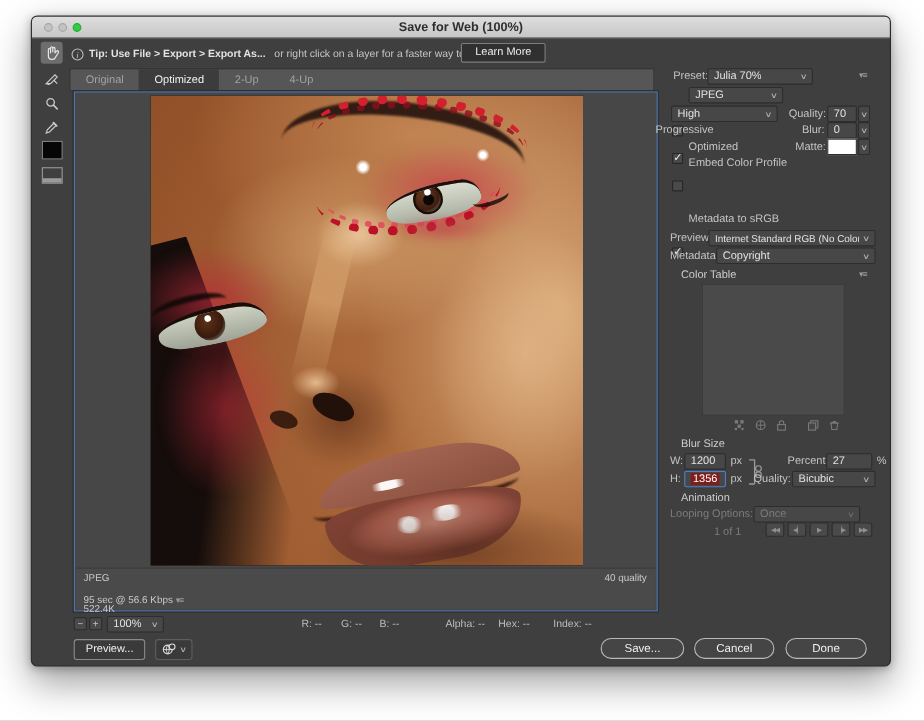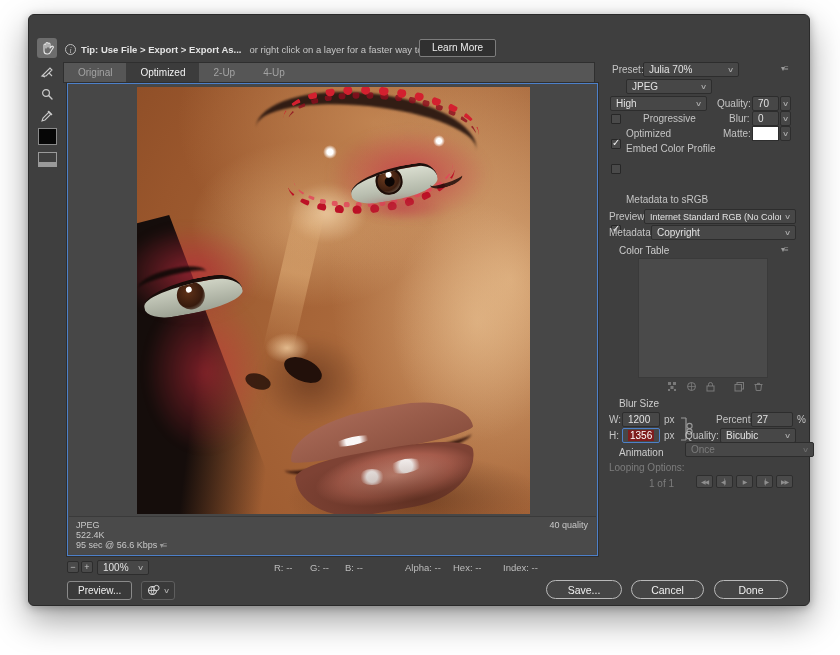--- a/index.html
+++ b/index.html
@@ -160,20 +160,26 @@
   .gloss{border-radius:50%;background:radial-gradient(circle,rgba(255,255,255,.95) 0 35%,rgba(255,255,255,0) 75%);}
   #jawshade{left:150px;bottom:-30px;width:260px;height:90px;border-radius:50%;
     background:radial-gradient(closest-side,rgba(60,28,14,.45),rgba(60,28,14,0));}
 </style>
 </head>
 <body>
 
 <div id="stage">
 <div id="dialog" class="abs">
 
+  <div id="titlebar" class="abs">
+    <span class="light gray" style="left:11px"></span>
+    <span class="light gray" style="left:24px"></span>
+    <span class="light green" style="left:37px"></span>
+    <span class="title">Save for Web (100%)</span>
+  </div>
 
   <div class="abs" id="info-icon" style="left:36px;top:29px">i</div>
   <div class="abs tip-text" style="left:52px;top:29px">
     <b>Tip: Use File &gt; Export &gt; Export As...</b>
     <span>&nbsp;</span>
     <span>or right click on a layer for a faster way to export assets</span>
   </div>
   <div class="abs" id="learnmore" style="left:390px;top:24px">Learn More</div>
 
   <div class="abs tool sel" style="left:8px;top:23px">
@@ -250,21 +256,21 @@
       <div class="abs" id="teeth"></div>
       <div class="abs" id="lowerlip"></div>
       <div class="abs gloss" style="left:222px;top:382px;width:26px;height:16px"></div>
       <div class="abs gloss" style="left:252px;top:372px;width:34px;height:14px;transform:rotate(-10deg)"></div>
       <div class="abs gloss" style="left:196px;top:350px;width:40px;height:8px;transform:rotate(-12deg)"></div>
       <div class="abs" id="jawshade"></div>
     </div>
 
     <div class="abs" id="status">
       <span class="ln" style="top:3px">JPEG</span>
-      <span class="ln" style="top:13px">522.4K</span>
+      <span class="ln" style="top:31px">522.4K</span>
       <span class="ln" style="top:23px">
         <span>95 sec @ 56.6 Kbps</span>
         <span class="pmenu">▾≡</span>
       </span>
       <span id="q70">40 quality</span>
     </div>
   </div>
 
   <div class="abs sqbtn" style="left:38px;top:546px">−</div>
   <div class="abs sqbtn" style="left:52px;top:546px">+</div>
@@ -308,21 +314,21 @@
     <span class="val">High</span>
     <span class="chev">∨</span>
   </div>
   <span class="abs lbl" style="left:688px;top:83px">Quality:</span>
   <div class="abs field" style="left:723px;top:81px;width:27px">70</div>
   <div class="abs ddbtn" style="left:751px;top:81px">
         <span class="chev">∨</span>
       </div>
 
   <div class="abs chk" style="left:582px;top:99px"></div>
-  <span class="abs lbl" style="left:614px;top:98px">Progressive</span>
+  <span class="abs lbl" style="left:567px;top:98px">Progressive</span>
   <span class="abs lbl" style="left:700px;top:98px">Blur:</span>
   <div class="abs field" style="left:723px;top:96px;width:27px">0</div>
   <div class="abs ddbtn" style="left:751px;top:96px">
         <span class="chev">∨</span>
       </div>
 
   <div class="abs chk on" style="left:582px;top:114px"></div>
   <span class="abs lbl" style="left:597px;top:113px">Optimized</span>
   <span class="abs lbl" style="left:694px;top:113px">Matte:</span>
   <div class="abs" style="left:723px;top:111px;width:27px;height:15px;background:#ffffff;border:1px solid #2d2d2d;box-sizing:border-box"></div>
@@ -395,21 +401,21 @@
   <div class="abs field" style="left:722px;top:397px;width:42px">27</div>
   <span class="abs lbl" style="left:768px;top:399px">%</span>
   <span class="abs lbl" style="left:656px;top:415px">Quality:</span>
   <div class="abs field dd" style="left:691px;top:413px;width:76px">
     <span class="val">Bicubic</span>
     <span class="chev">∨</span>
   </div>
 
   <span class="abs sect" style="left:590px;top:432px">Animation</span>
   <span class="abs lbl dim" style="left:580px;top:447px">Looping Options:</span>
-  <div class="abs field dd dim" style="left:656px;top:427px;width:129px">
+  <div class="abs field dd dim" style="left:656px;top:445px;width:97px">
     <span class="val">Once</span>
     <span class="chev">∨</span>
   </div>
   <span class="abs lbl dim" style="left:620px;top:463px">1 of 1</span>
   <div class="abs" style="left:667px;top:460px;display:flex;gap:3px">
     <span class="pbtn">◀◀</span>
     <span class="pbtn">◀▏</span>
     <span class="pbtn">▶</span>
     <span class="pbtn">▕▶</span>
     <span class="pbtn">▶▶</span>

